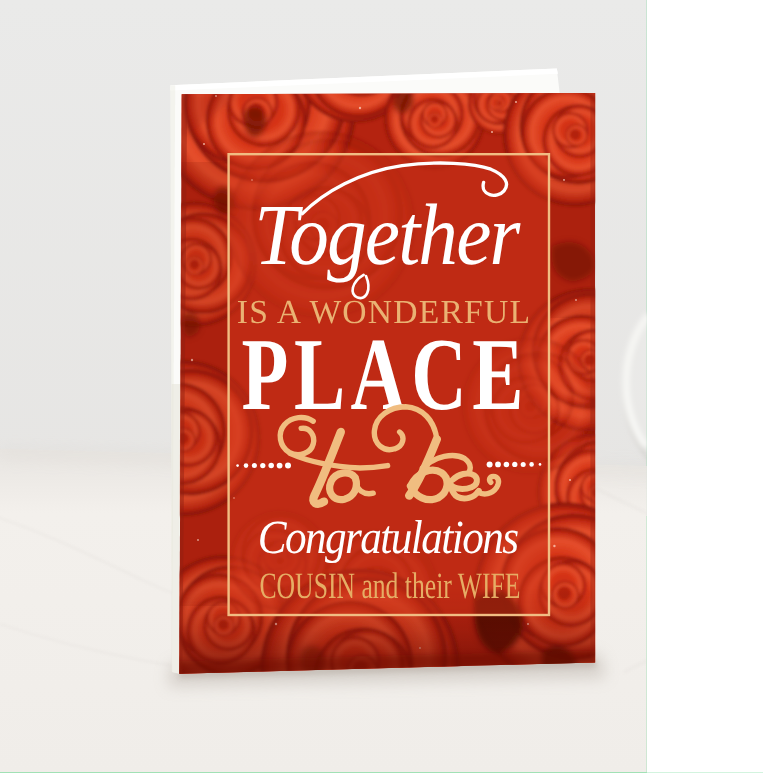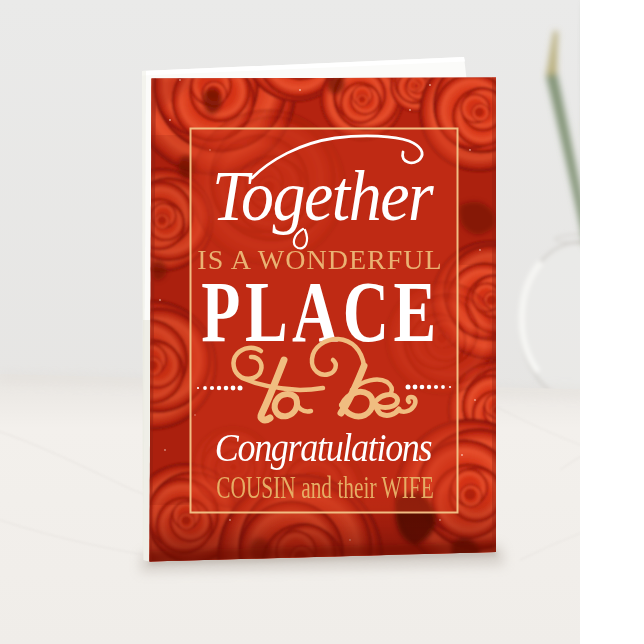--- a/index.html
+++ b/index.html
@@ -1,16 +1,16 @@
 <!DOCTYPE html>
 <html><head>
 <meta charset="utf-8">
 <style>
 html,body{margin:0;padding:0}
-.page{position:relative;width:580px;height:644px;overflow:hidden;background:#22c55e;font-family:"Liberation Sans",sans-serif}
+.page{position:relative;width:539px;height:644px;overflow:hidden;background:#22c55e;font-family:"Liberation Sans",sans-serif}
 svg{position:absolute;top:0;left:0}
 </style>
 </head>
 <body>
 <div class="page">
 <svg width="644" height="644" viewBox="0 0 644 644">
 <defs>
   <linearGradient id="wallg" x1="0" y1="0" x2="0" y2="1">
     <stop offset="0" stop-color="#eaeae9"></stop>
     <stop offset="1" stop-color="#e6e5e3"></stop>

